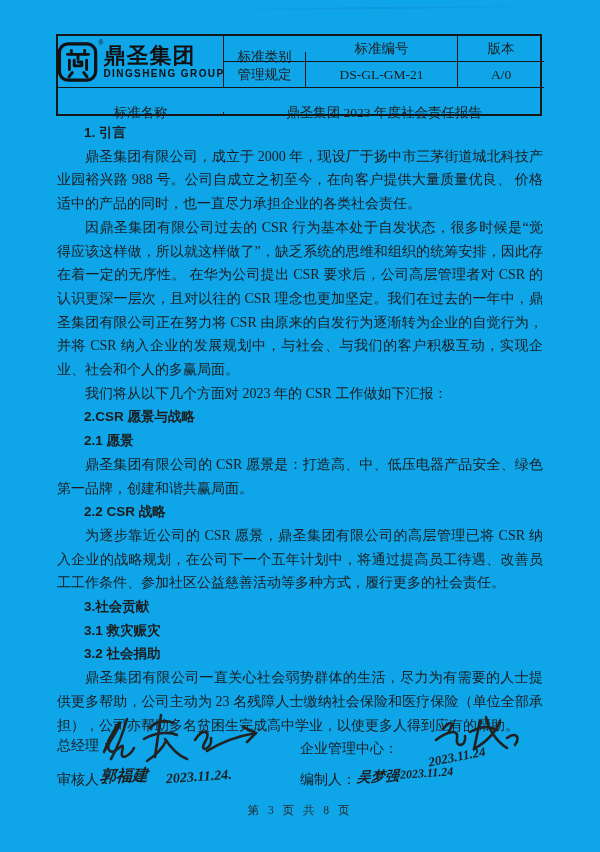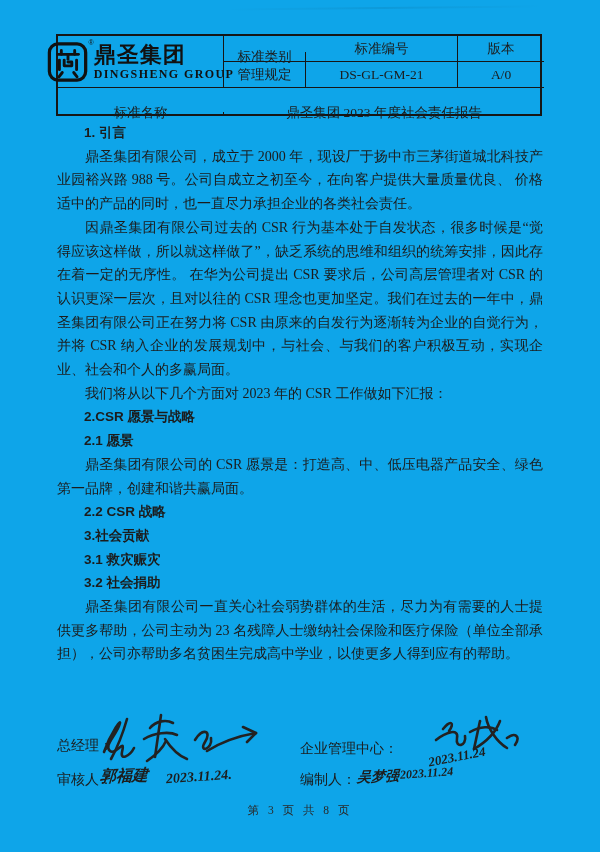--- a/index.html
+++ b/index.html
@@ -46,21 +46,21 @@
   .cell-num2{grid-area:num2;}
   .cell-ver2{grid-area:ver2;}
   .cell-name{grid-area:name;}
   .cell-val{grid-area:val;}
   
   .logo{display:flex;align-items:center;gap:5px;padding:0 4px;}
   .logo-icon-wrap{position:relative;width:42px;height:42px;flex:0 0 auto;}
   .logo-reg{position:absolute;top:-2px;right:-5px;font-size:7px;font-family:"Liberation Sans",sans-serif;color:#161616;}
   .logo-text{display:flex;flex-direction:column;align-items:flex-start;line-height:1;}
   .logo-cn{font-family:"Liberation Sans","DejaVu Sans",sans-serif;font-weight:bold;font-size:22px;letter-spacing:1px;color:#111;}
-  .logo-en{font-family:Liberation Serif, serif;font-weight:bold;font-size:12px;letter-spacing:1.4px;color:#111;margin-top:2px;}
+  .logo-en{font-family:Liberation Sans, sans-serif;font-weight:bold;font-size:10px;letter-spacing:1.4px;color:#111;margin-top:2px;}
   
   .doc-body{
     position:absolute;left:57px;top:121px;width:486px;
     font-size:14px;line-height:23.7px;
   }
   .block{margin:0;text-indent:2em;text-align:justify;text-justify:inter-ideograph;}
   .block.heading{font-weight:bold;text-align:left;font-family:"Liberation Sans","DejaVu Sans",sans-serif;font-size:13.5px;}
   
   .sig-label{position:absolute;font-size:14px;white-space:nowrap;}
   .sig-svg{position:absolute;}
@@ -121,20 +121,21 @@
 
   <div class="doc-body">
     <div class="block heading">1. 引言</div>
     <div class="block para">鼎圣集团有限公司，成立于 2000 年，现设厂于扬中市三茅街道城北科技产业园裕兴路 988 号。公司自成立之初至今，在向客户提供大量质量优良、 价格适中的产品的同时，也一直尽力承担企业的各类社会责任。</div>
     <div class="block para">因鼎圣集团有限公司过去的 CSR 行为基本处于自发状态，很多时候是“觉得应该这样做，所以就这样做了”，缺乏系统的思维和组织的统筹安排，因此存在着一定的无序性。 在华为公司提出 CSR 要求后，公司高层管理者对 CSR 的认识更深一层次，且对以往的 CSR 理念也更加坚定。我们在过去的一年中，鼎圣集团有限公司正在努力将 CSR 由原来的自发行为逐渐转为企业的自觉行为，并将 CSR 纳入企业的发展规划中，与社会、与我们的客户积极互动，实现企业、社会和个人的多赢局面。</div>
     <div class="block para">我们将从以下几个方面对 2023 年的 CSR 工作做如下汇报：</div>
     <div class="block heading">2.CSR 愿景与战略</div>
     <div class="block heading">2.1 愿景</div>
     <div class="block para">鼎圣集团有限公司的 CSR 愿景是：打造高、中、低压电器产品安全、绿色第一品牌，创建和谐共赢局面。</div>
     <div class="block heading">2.2 CSR 战略</div>
+    <div class="block para">为逐步靠近公司的 CSR 愿景，鼎圣集团有限公司的高层管理已将 CSR 纳入企业的战略规划，在公司下一个五年计划中，将通过提高员工待遇、改善员工工作条件、参加社区公益慈善活动等多种方式，履行更多的社会责任。</div>
     <div class="block heading">3.社会贡献</div>
     <div class="block heading">3.1 救灾赈灾</div>
     <div class="block heading">3.2 社会捐助</div>
     <div class="block para">鼎圣集团有限公司一直关心社会弱势群体的生活，尽力为有需要的人士提供更多帮助，公司主动为 23 名残障人士缴纳社会保险和医疗保险（单位全部承担），公司亦帮助多名贫困生完成高中学业，以使更多人得到应有的帮助。</div>
   </div>
 
   <div class="sig-label" style="left:57px;top:737px;">总经理：</div>
   <svg class="sig-svg" style="left:92px;top:706px;" width="172" height="60" viewBox="0 0 172 60">
     <path d="M12 46 C18 28 32 8 27 20 C22 32 12 40 18 45 C24 50 34 30 30 46 C28 55 38 50 42 42"></path>
     <path d="M35 13 C31 27 24 44 19 53"></path>

